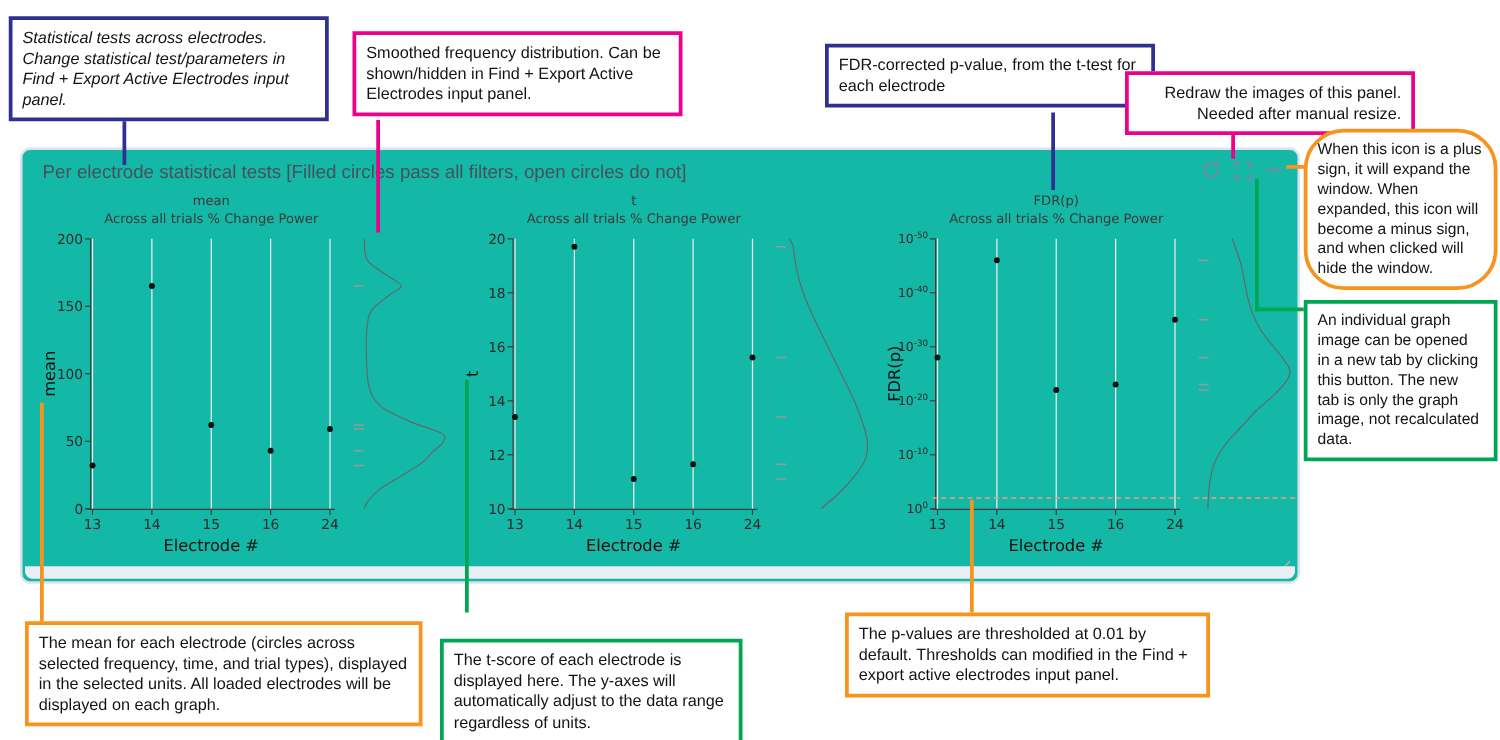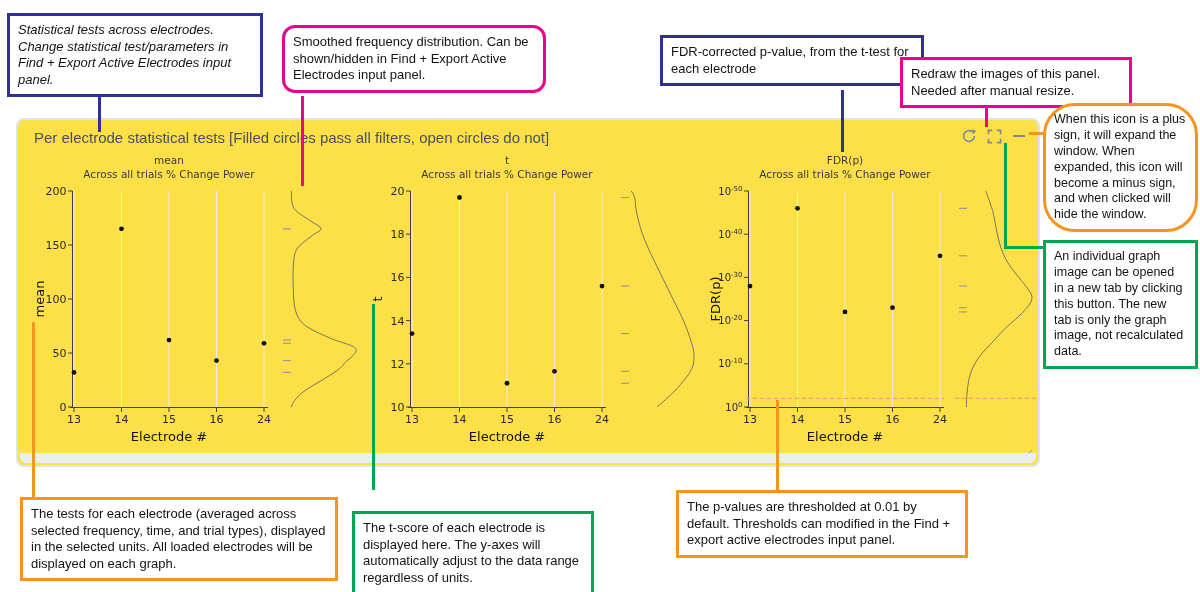--- a/index.html
+++ b/index.html
@@ -7,21 +7,21 @@
     position:relative;width:1200px;height:592px;background:#ffffff;
     font-family:"Liberation Sans",sans-serif;overflow:hidden;
   }
   .note{
     position:absolute;background:#fff;border:3px solid #000;box-sizing:border-box;
     padding:6px 8px;font-size:13px;line-height:1.27;color:#131313;z-index:5;
   }
   .line{position:absolute;z-index:4;}
   #panel{
     position:absolute;left:16px;top:118px;width:1024px;height:349px;box-sizing:border-box;
-    background:#fde047;border:2px solid #dde3ec;border-radius:8px;z-index:1;overflow:hidden;
+    background:#14b8a6;border:2px solid #dde3ec;border-radius:8px;z-index:1;overflow:hidden;
   }
   #panel-title{
     position:absolute;left:16px;top:9px;font-size:15px;color:#49505c;z-index:2;white-space:nowrap;
   }
   #icon-row{
     position:absolute;top:7px;right:10px;display:flex;align-items:center;gap:7px;z-index:3;
   }
   .icon-btn{display:inline-flex;align-items:center;justify-content:center;width:18px;height:18px;cursor:pointer;}
   #panel-strip{
     position:absolute;left:2px;right:2px;bottom:2px;height:10px;background:#e9edf4;
@@ -40,26 +40,26 @@
 <div class="line" style="left: 841px; top: 90px; width: 3px; height: 62px; background: rgb(46, 49, 146);"></div>
 <div class="line" style="left: 985px; top: 97px; width: 3px; height: 30px; background: rgb(236, 0, 140);"></div>
 <div class="line" style="left: 1029px; top: 132px; width: 15px; height: 3px; background: rgb(247, 148, 29);"></div>
 <div class="line" style="left: 1004px; top: 143px; width: 3px; height: 106px; background: rgb(0, 166, 81);"></div>
 <div class="line" style="left: 1004px; top: 246px; width: 40px; height: 3px; background: rgb(0, 166, 81);"></div>
 <div class="line" style="left: 32px; top: 322px; width: 3px; height: 176px; background: rgb(247, 148, 29);"></div>
 <div class="line" style="left: 372px; top: 304px; width: 3px; height: 186px; background: rgb(0, 166, 81);"></div>
 <div class="line" style="left: 776px; top: 400px; width: 3px; height: 90px; background: rgb(247, 148, 29);"></div>
 
 <div class="note" style="left: 7px; top: 13px; width: 256px; border-color: rgb(46, 49, 146); font-style: italic;">Statistical tests across electrodes. Change statistical test/parameters in Find + Export Active Electrodes input panel.</div>
-<div class="note" style="left: 282px; top: 25px; width: 264px; border-color: rgb(236, 0, 140); border-radius: 13px;">Smoothed frequency distribution. Can be shown/hidden in Find + Export Active Electrodes input panel.</div>
+<div class="note" style="left: 282px; top: 25px; width: 264px; border-color: rgb(236, 0, 140);">Smoothed frequency distribution. Can be shown/hidden in Find + Export Active Electrodes input panel.</div>
 <div class="note" style="left: 660px; top: 35px; width: 264px; border-color: rgb(46, 49, 146);">FDR-corrected p-value, from the t-test for each electrode</div>
-<div class="note" style="left: 900px; top: 57px; width: 232px; border-color: rgb(236, 0, 140);">Redraw the images of this panel. Needed after manual resize.</div>
+<div class="note" style="left: 900px; top: 57px; width: 232px; border-color: rgb(236, 0, 140); text-align: right;">Redraw the images of this panel. Needed after manual resize.</div>
 <div class="note" style="left: 1043px; top: 103px; width: 155px; font-size: 12.5px; border-color: rgb(247, 148, 29); border-radius: 32px;">When this icon is a plus sign, it will expand the window. When expanded, this icon will become a minus sign, and when clicked will hide the window.</div>
 <div class="note" style="left: 1043px; top: 240px; width: 155px; font-size: 12.5px; border-color: rgb(0, 166, 81);">An individual graph image can be opened in a new tab by clicking this button. The new tab is only the graph image, not recalculated data.</div>
-<div class="note" style="left: 20px; top: 497px; width: 318px; border-color: rgb(247, 148, 29);">The tests for each electrode (averaged across selected frequency, time, and trial types), displayed in the selected units. All loaded electrodes will be displayed on each graph.</div>
+<div class="note" style="left: 20px; top: 497px; width: 318px; border-color: rgb(247, 148, 29);">The mean for each electrode (circles across selected frequency, time, and trial types), displayed in the selected units. All loaded electrodes will be displayed on each graph.</div>
 <div class="note" style="left: 352px; top: 511px; width: 242px; border-color: rgb(0, 166, 81);">The t-score of each electrode is displayed here. The y-axes will automatically adjust to the data range regardless of units.</div>
 <div class="note" style="left: 658px; top: 490px; width: 292px; border-color: rgb(247, 148, 29); margin-left: 18px;">The p-values are thresholded at 0.01 by default. Thresholds can modified in the Find + export active electrodes input panel.</div>
 
 <div id="panel">
   <div id="panel-title">Per electrode statistical tests [Filled circles pass all filters, open circles do not]</div>
 
   <div id="icon-row">
     <span class="icon-btn">
       <svg width="16" height="16" viewBox="0 0 16 16">
         <path d="M13.4 8 A5.4 5.4 0 1 1 11.5 3.9" fill="none" stroke="#7b879b" stroke-width="1.6"></path>

